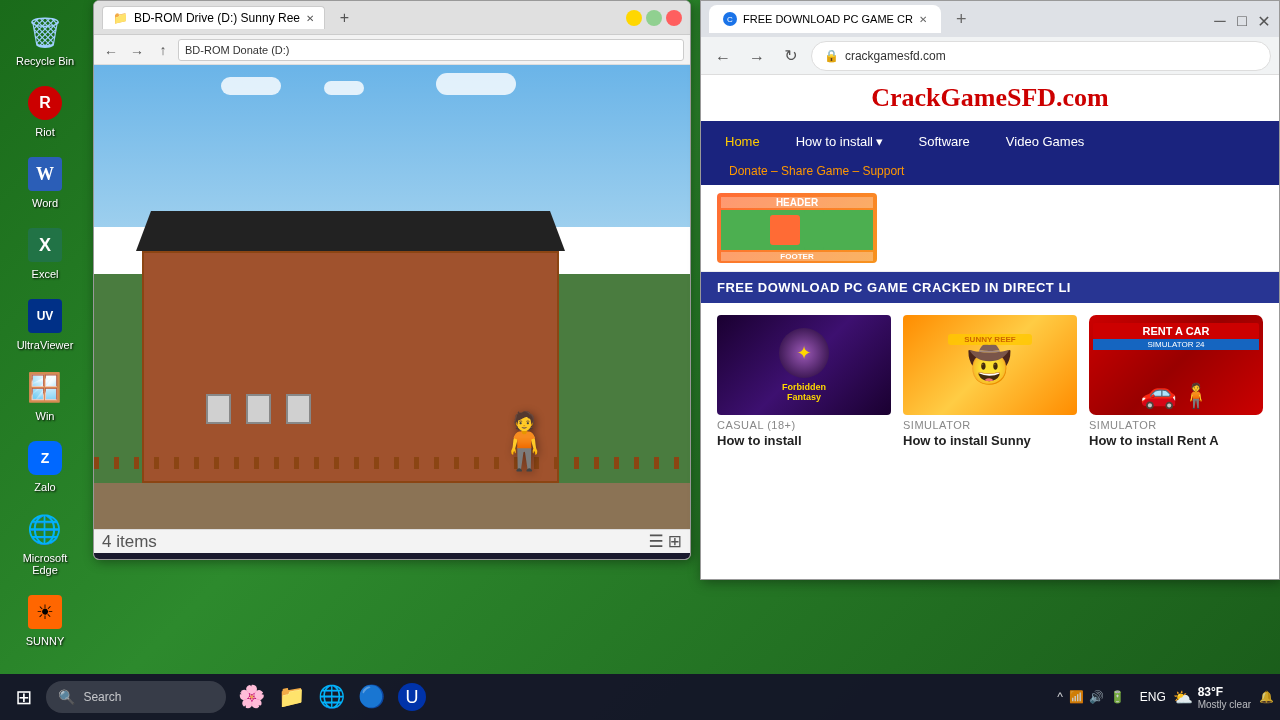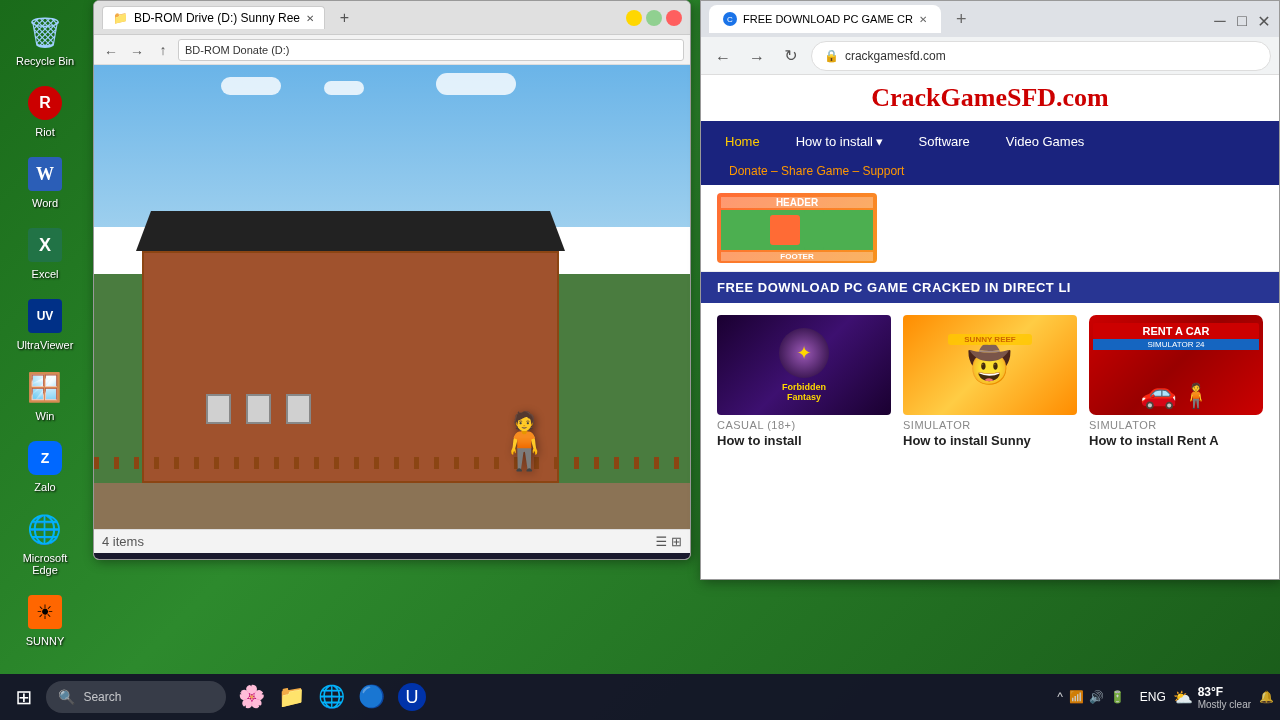--- a/index.html
+++ b/index.html
@@ -27,21 +27,21 @@
     .fe-win-close { background: #ff5f5f; }
 
     .fe-topbar { background: #f3f3f3; height: 30px; display: flex; align-items: center; padding: 0 6px; gap: 4px; border-bottom: 1px solid #ddd; }
     .fe-nav-btn { width: 22px; height: 22px; background: none; border: none; cursor: pointer; font-size: 14px; color: #555; border-radius: 3px; }
     .fe-address { flex: 1; height: 22px; background: white; border: 1px solid #ccc; border-radius: 3px; padding: 0 6px; font-size: 11px; display: flex; align-items: center; color: #333; }
 
     .fe-content { display: flex; height: calc(100% - 94px); }
 
     .fe-main { flex: 1; background: white; padding: 8px; overflow: hidden; }
 
-    .fe-statusbar { height: 24px; background: #f3f3f3; border-top: 1px solid #ddd; display: flex; align-items: center; padding: 0 8px; font-size: 13px; color: #555; gap: 8px; }
+    .fe-statusbar { height: 24px; background: #f3f3f3; border-top: 1px solid #ddd; display: flex; align-items: center; padding: 0 8px; font-size: 17px; color: #555; gap: 8px; }
     .fe-status-icons { margin-left: auto; display: flex; gap: 4px; }
 
     
     .fe-loading-bar { background: #1a1a2e; height: 54px; display: flex; align-items: center; padding: 0 20px; gap: 10px; }
     @keyframes spin { from { transform: rotate(0deg); } to { transform: rotate(360deg); } }
 
     
     .browser-window { position: absolute; right: 0; top: 0; width: 580px; height: 580px; background: white; border: 1px solid #999; overflow: hidden; box-shadow: 2px 2px 12px rgba(0,0,0,0.4); }
     .browser-titlebar { background: #dee1e6; height: 36px; display: flex; align-items: center; padding: 0 8px; gap: 6px; }
     .browser-tab { background: white; border-radius: 8px 8px 0 0; padding: 6px 14px; font-size: 11px; display: flex; align-items: center; gap: 6px; height: 28px; }

